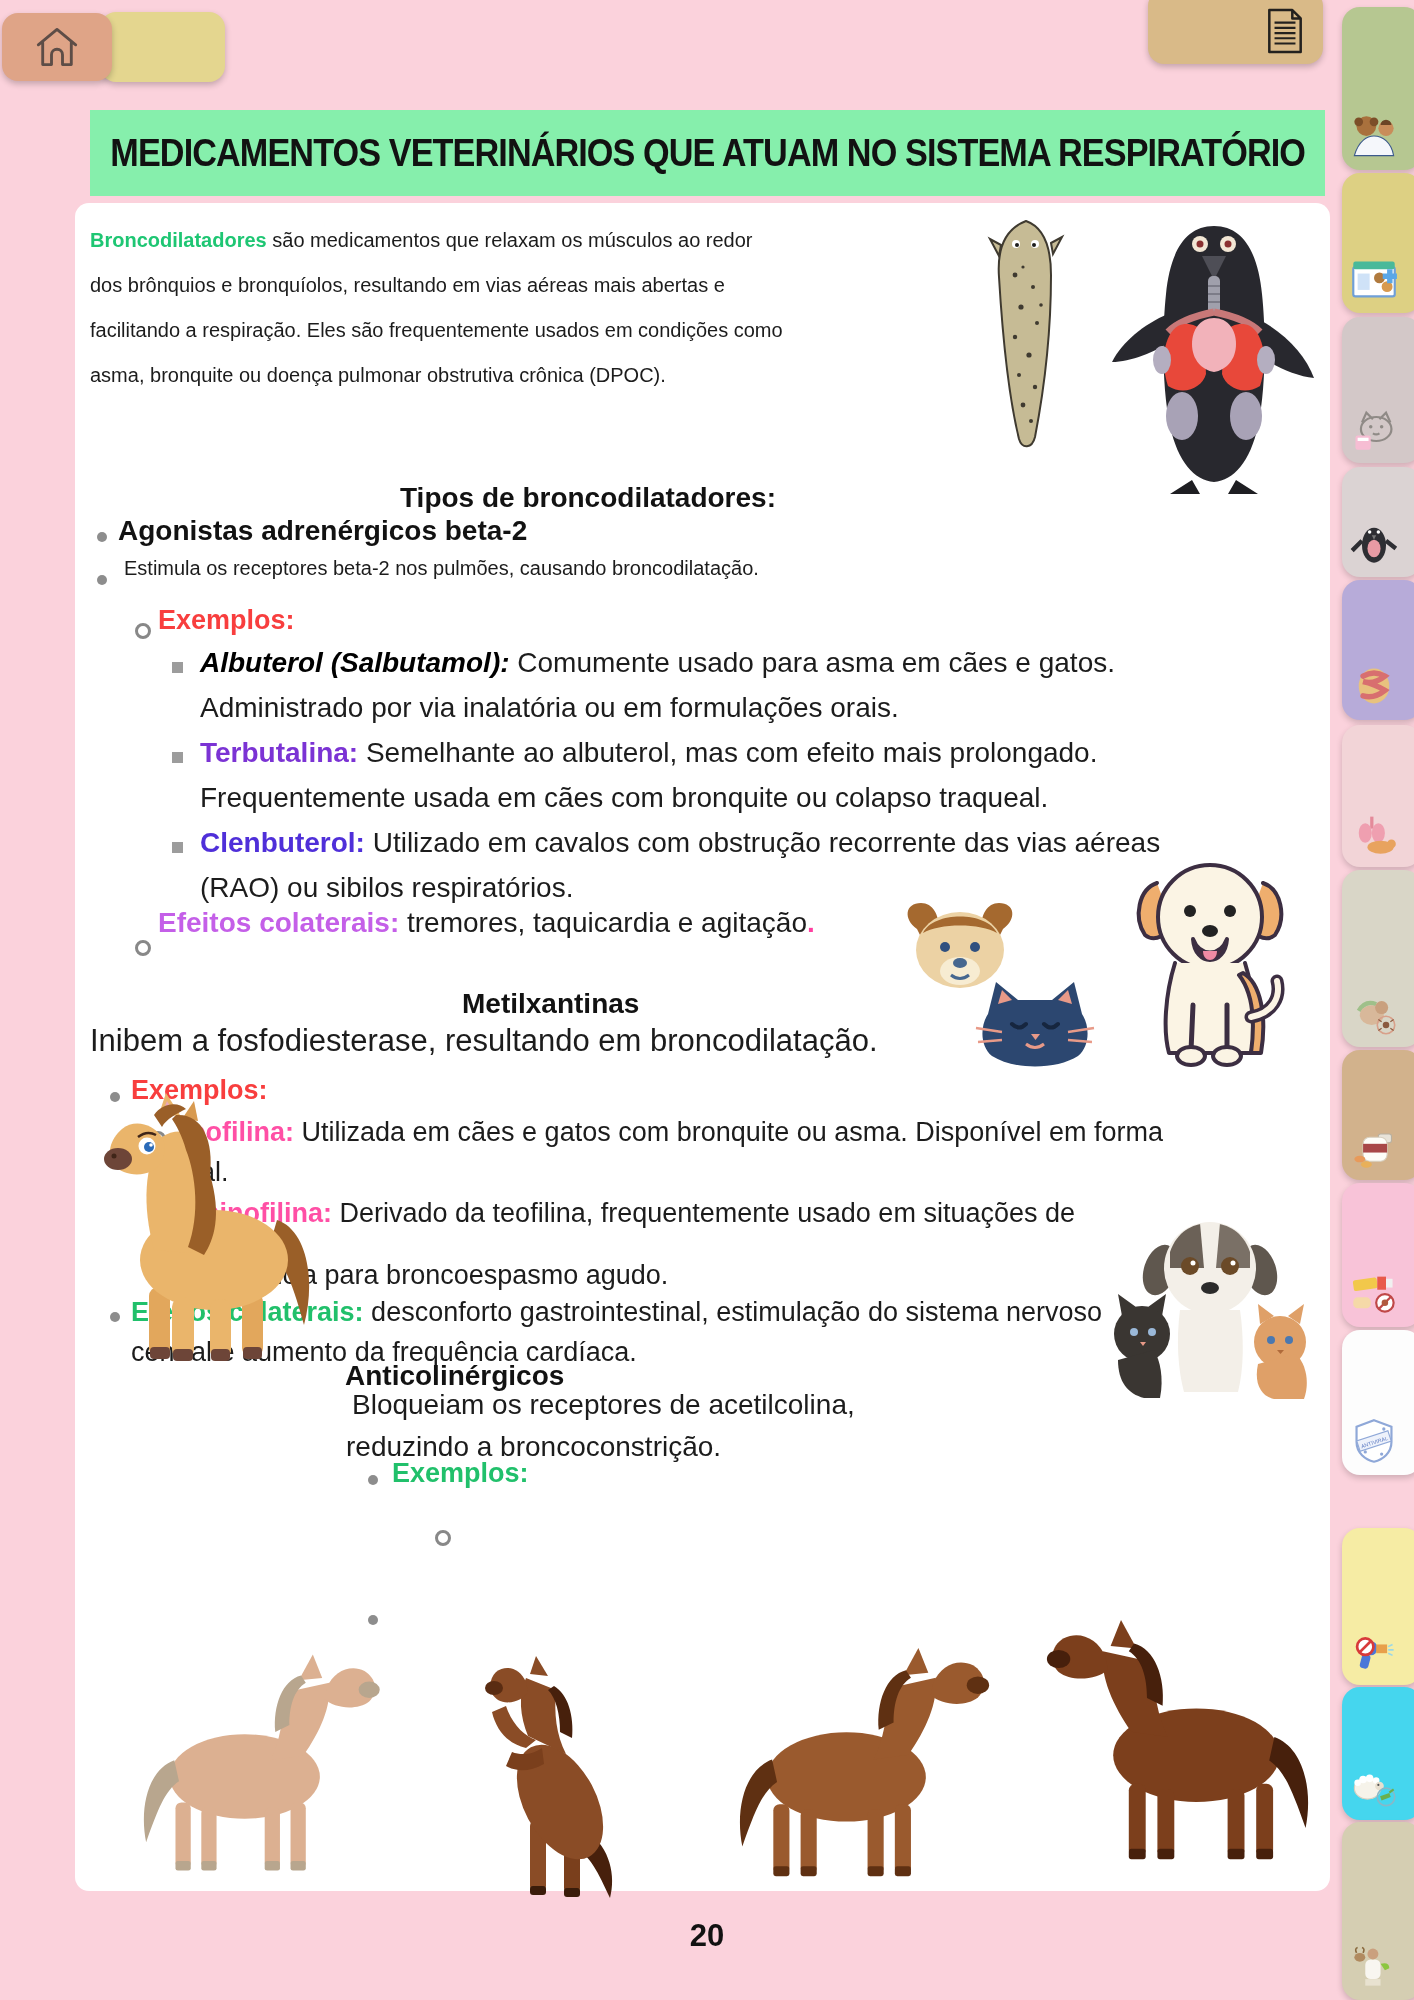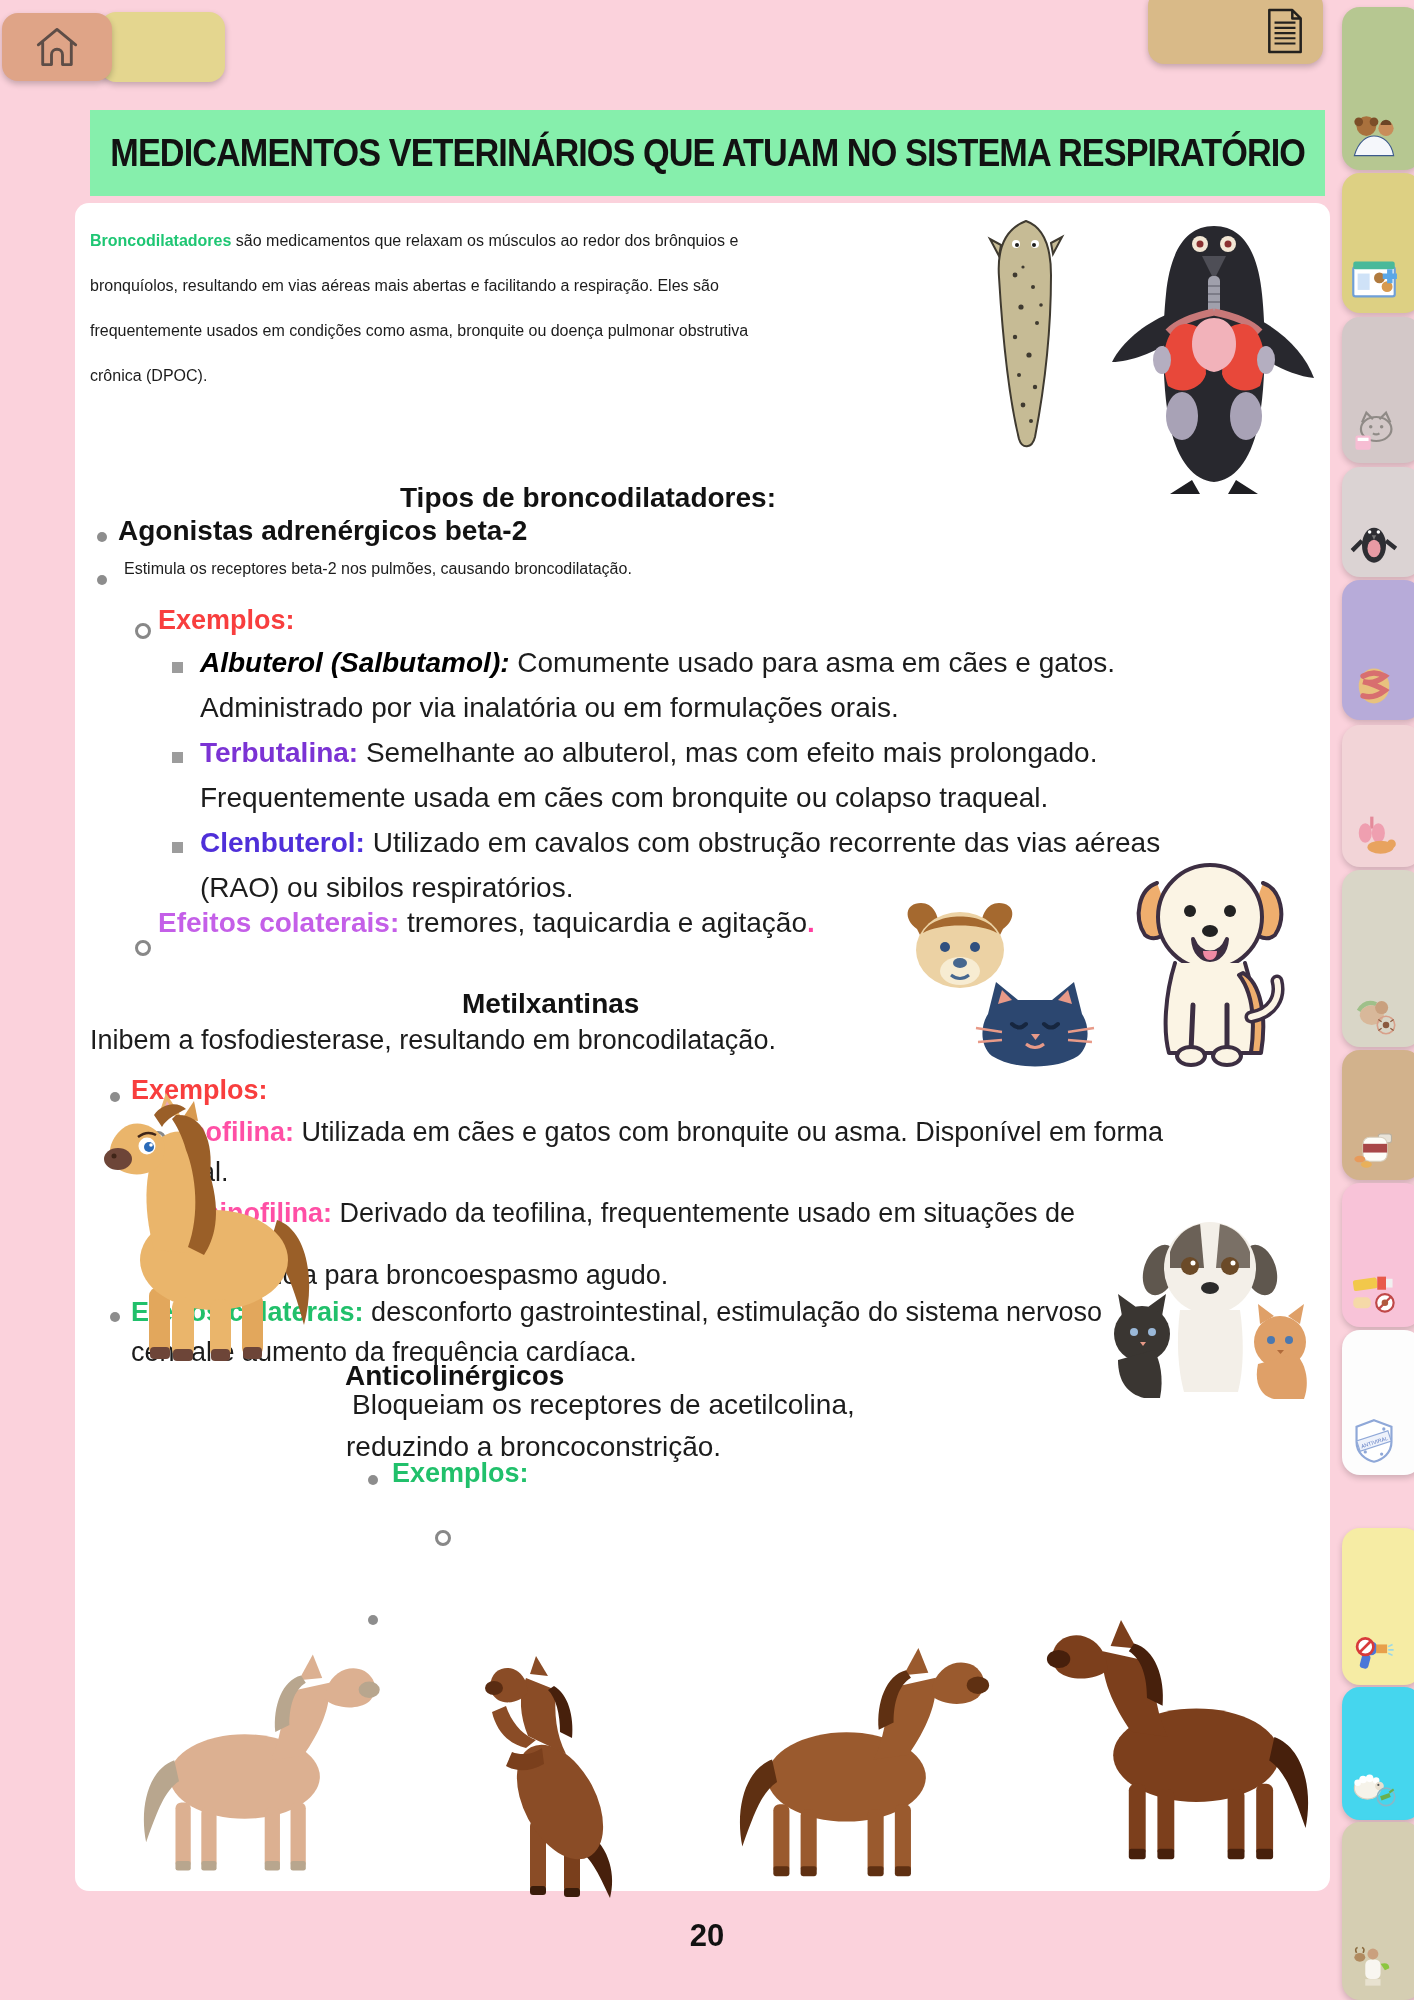--- a/index.html
+++ b/index.html
@@ -3,21 +3,21 @@
 <meta charset="utf-8">
 <style>
   html,body{margin:0;padding:0}
   .page{position:relative;width:1414px;height:2000px;background:#fbd2dc;overflow:hidden;
         font-family:"Liberation Sans",sans-serif;color:#1c1c1c}
   .card{position:absolute;left:75px;top:203px;width:1255px;height:1688px;background:#ffffff;border-radius:14px}
   .banner{position:absolute;left:90px;top:110px;width:1235px;height:86px;background:#86efac;
           display:flex;align-items:center;justify-content:center}
   .banner h1{margin:0;font-size:38px;font-weight:800;letter-spacing:-1px;white-space:nowrap;
              transform:scaleX(.9);color:#121212}
-  .t{position:absolute;font-size:16px;line-height:45px;color:#1c1c1c}
+  .t{position:absolute;font-size:20px;line-height:45px;color:#1c1c1c}
   .h{position:absolute;font-size:28px;font-weight:700;white-space:nowrap;color:#121212}
   .nw{white-space:nowrap}
   .t b{font-weight:700}
   .dot{position:absolute;width:10px;height:10px;border-radius:50%;background:#8d8d8d}
   .ring{position:absolute;width:10px;height:10px;border-radius:50%;border:3px solid #888;background:#fff}
   .sq{position:absolute;width:11px;height:11px;background:#9c9c9c}
   .topbtn{position:absolute;border-radius:16px;box-shadow:0 3px 6px rgba(0,0,0,.22);cursor:pointer}
   .side-tab{position:absolute;left:1342px;width:80px;border-radius:18px;box-shadow:0 3px 6px rgba(0,0,0,.18);cursor:pointer}
   .side-tab-icon{position:absolute;left:8px;bottom:10px;width:48px;height:48px}
   .side-tab-icon svg{width:100%;height:100%}
@@ -181,21 +181,21 @@
       </g>
       <path d="M146 162 C168 158 176 142 172 126" fill="none" stroke="#fbf4e4" stroke-width="6" stroke-linecap="round"></path>
       <path d="M98 96 C98 108 112 108 112 96 Z" fill="#f08aa4"></path>
       <circle cx="85" cy="56" r="6" fill="#222"></circle>
         <circle cx="125" cy="56" r="6" fill="#222"></circle>
       <ellipse cx="105" cy="76" rx="8" ry="6" fill="#222"></ellipse>
     </svg>
   </div>
 
   <div class="h" style="left:462px;top:988px">Metilxantinas</div>
-  <div class="t nw" style="left:90px;top:1018px;font-size:27px">Inibem a fosfodiesterase, resultando em broncodilatação.</div>
+  <div class="t nw" style="left:90px;top:1018px;font-size:31px">Inibem a fosfodiesterase, resultando em broncodilatação.</div>
 
   <span class="dot" style="left:110px;top:1092px"></span>
   <div class="h" style="left: 131px; top: 1075px; font-size: 27px; color: rgb(248, 62, 62);">Exemplos:</div>
 
   <span class="ring" style="left:150px;top:1131px"></span>
   <div class="t" style="left:176px;top:1112px;width:1035px;font-size:27px;line-height:40px">
     <b style="color: rgb(255, 79, 165);">Teofilina:</b>
     <span>Utilizada em cães e gatos com bronquite ou asma. Disponível em forma oral.</span>
   </div>
 

